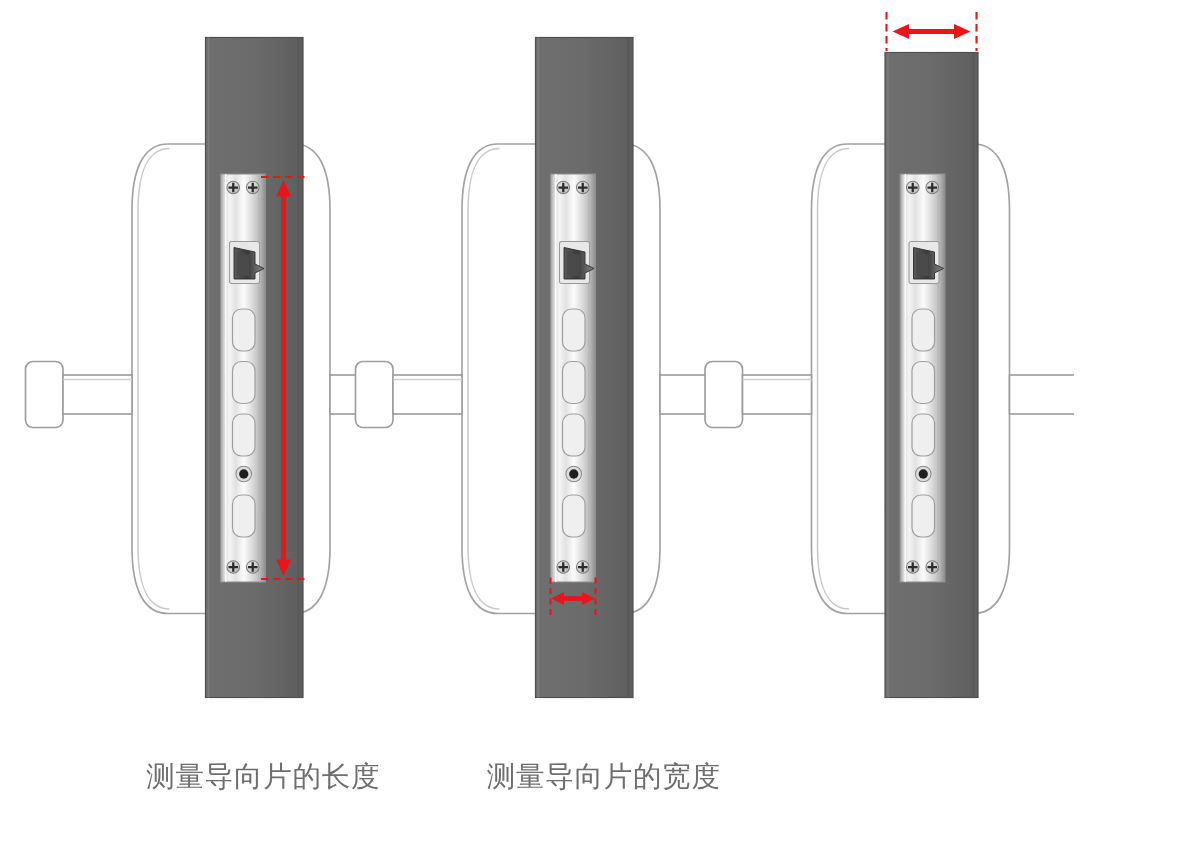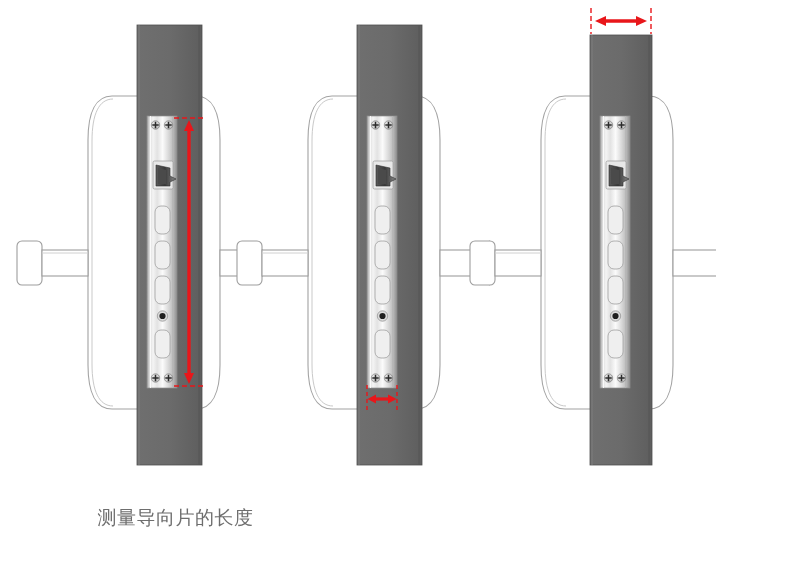--- a/index.html
+++ b/index.html
@@ -266,20 +266,21 @@
       </g>
 
       <g>
         <line x1="140" y1="385" x2="140" y2="410" stroke="#e8161a" stroke-width="1.4" stroke-dasharray="4,3"></line>
         <line x1="170" y1="385" x2="170" y2="410" stroke="#e8161a" stroke-width="1.4" stroke-dasharray="4,3"></line>
         <line x1="146" y1="399" x2="164" y2="399" stroke="#e8161a" stroke-width="3.2"></line>
         <path d="M140.5 399 L149 394.6 L149 403.4 Z" fill="#e8161a"></path>
         <path d="M169.5 399 L161 394.6 L161 403.4 Z" fill="#e8161a"></path>
       </g>
     </svg>
+    <div class="caption">测量导向片的宽度</div>
   </div>
 
   <div class="panel" id="panel-3">
     <svg class="panel-figure" viewBox="0 0 263 480" width="263" height="480">
       <defs>
         <linearGradient id="plateGrad3" x1="0" y1="0" x2="1" y2="0">
           <stop offset="0%" stop-color="#9e9e9e"></stop>
           <stop offset="8%" stop-color="#d8d8d8"></stop>
           <stop offset="20%" stop-color="#f4f4f4"></stop>
           <stop offset="34%" stop-color="#e2e2e2"></stop>

